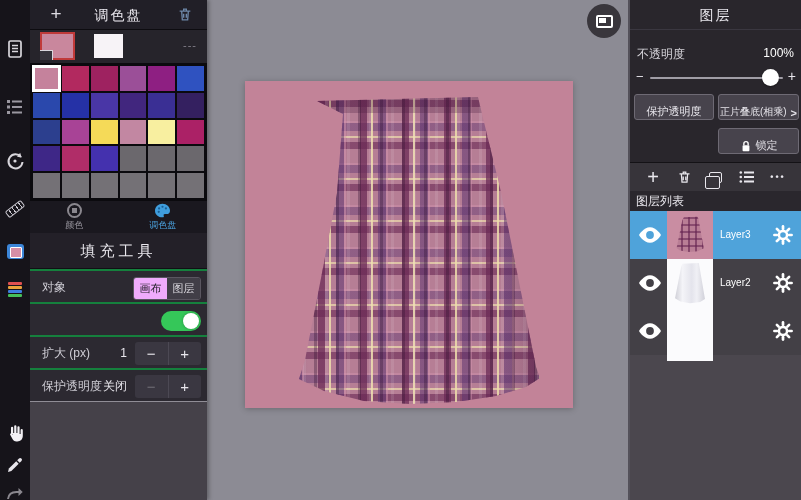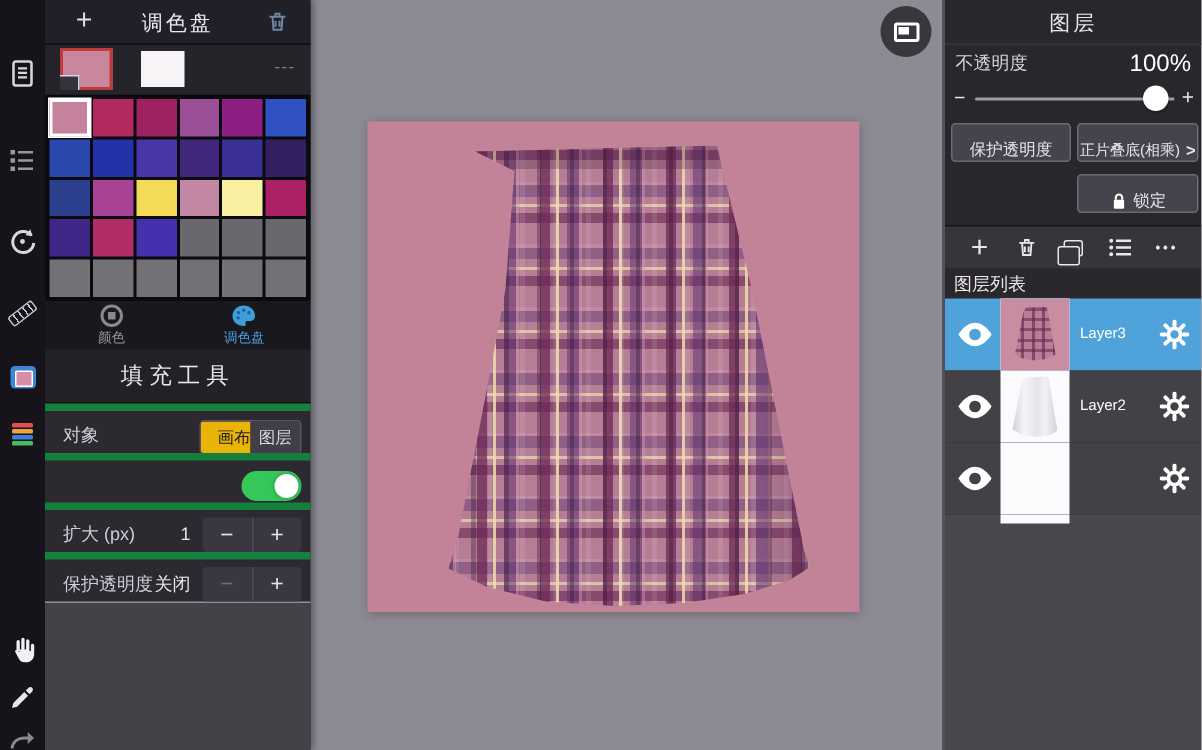--- a/index.html
+++ b/index.html
@@ -38,26 +38,26 @@
 
   .tabs { position:relative; height:32px; background:#1a181f; display:flex; }
   .tab { flex:1; display:flex; flex-direction:column; align-items:center; justify-content:center; gap:1px; }
   .tab .tlabel { font-size:9px; color:#96939c; }
   .tab.active .tlabel { color:#4aa0dc; }
   .icon-circle-sq { width:15px; height:15px; border:2px solid #8a878e; border-radius:50%; position:relative; }
   .icon-circle-sq::after { content:''; position:absolute; left:3px; top:3px; width:5px; height:5px; background:#8a878e; }
 
   .fill-header { height:36px; background:#232028; border-bottom:1px solid #110f14; color:#e9e7ed; font-size:15px; letter-spacing:4px; text-align:center; line-height:36px; }
 
-  .opt-row { position:relative; height:33px; border-top:5px solid #15803d;padding-left:17px; }
+  .opt-row { position:relative; height:33px; border-top:2px solid #15803d;padding-left:17px; }
   .opt-row:first-of-type { border-top:none; }
   .opt-label { position:absolute; left:12px; top:0; height:33px; line-height:33px; font-size:12px; color:#cfcdd5; }
   .seg { position:absolute; right:6px; top:6px; display:flex; border:1px solid #5a5660; border-radius:3px; overflow:hidden; }
   .seg button { width:33px; height:21px; font-size:11px; border:none; font-family:inherit; }
-  .seg .on  { background:#eab308; color:#1d1b22;text-align:right; }
+  .seg .on  { background:#f0abfc; color:#1d1b22; }
   .seg .off { background:#413e47; color:#d8d6dc; }
   .toggle { position:absolute; right:6px; top:7px; width:40px; height:20px; border-radius:10px; background:#35c759; }
   .toggle::after { content:''; position:absolute; right:2px; top:2px; width:16px; height:16px; border-radius:50%; background:#fff; box-shadow:0 0 3px rgba(0,0,0,.3); }
   .stepper { position:absolute; right:6px; top:5px; width:66px; height:23px; display:flex; background:#3a3741; border-radius:3px; }
   .stepper .sbtn { flex:1; text-align:center; line-height:23px; color:#e8e6ec; font-size:15px; }
   .stepper .sbtn:first-child { border-right:1px solid #4c4954; }
   .stepper .sbtn.dim { color:#706d76; }
   .opt-value { position:absolute; right:80px; top:0; height:33px; line-height:33px; font-size:12px; color:#e8e6ec; }
   .pl-bottom { height:99px; background:#454149; border-top:1px solid #908d96; }
 
@@ -74,23 +74,23 @@
       repeating-linear-gradient(0deg, rgba(0,0,0,0) 0 6px, rgba(105,40,84,.60) 6px 13px, rgba(0,0,0,0) 13px 17px, rgba(238,222,172,.70) 17px 19px, rgba(0,0,0,0) 19px 24px, rgba(88,48,110,.40) 24px 32px, rgba(214,150,178,.38) 32px 34px, rgba(0,0,0,0) 34px 42px);
     clip-path:polygon(47px 4px,208px 0px,212px 17px,231px 95px,248px 180px,266px 270px,270px 281px,256px 290px,226px 299px,186px 305px,140px 307px,94px 304px,54px 294px,29px 282px,35px 263px,52px 176px,67px 96px,73px 17px);
   }
   .pip { position:absolute; left:380px; top:4px; width:34px; height:34px; border-radius:50%; background:#39363c; border:none; display:flex; align-items:center; justify-content:center; }
   .pip-icon { position:relative; width:17px; height:13px; border:2px solid #fff; border-radius:2px; }
   .pip-icon::after { content:''; position:absolute; left:1px; top:1px; width:7px; height:5px; background:#fff; }
 
   
   .panel-right { position:absolute; left:628px; top:0; width:173px; height:500px; background:#29262c; border-left:2px solid #54515a; z-index:4; }
   .pr-title { height:30px; line-height:30px; text-align:center; color:#e9e7ed; font-size:14px; letter-spacing:2px; background:#29262c; border-bottom:1px solid #3a3740; }
-  .op-row { position:relative; height:20px; margin-top:4px; }
+  .op-row { position:relative; height:20px; margin-top:16px; }
   .op-label { position:absolute; left:7px; font-size:12px; color:#d6d4da; }
-  .op-value { position:absolute; right:7px; font-size:16px; color:#fff; }
+  .op-value { position:absolute; right:7px; font-size:12px; color:#fff; }
   .slider-row { position:relative; height:24px; }
   .sl-minus { position:absolute; left:6px; top:3px; color:#e8e6ec; font-size:13px; }
   .sl-plus  { position:absolute; right:5px; top:2px; color:#e8e6ec; font-size:14px; }
   .sl-track { position:absolute; left:20px; right:18px; top:11px; height:2px; background:#a09da6; border-radius:1px; }
   .sl-knob  { position:absolute; left:132px; top:3px; width:17px; height:17px; border-radius:50%; background:#fff; box-shadow:0 1px 2px rgba(0,0,0,.4); }
   .btn-row { position:relative; height:30px; margin-top:4px; }
   .pbtn { position:absolute; top:0; height:26px; background:#47434c; border:1px solid #6e6a74; border-radius:3px; color:#e6e4ea; font-size:11px; font-family:inherit; display:flex; align-items:flex-end; justify-content:center; gap:4px; }
   .pbtn.b1 { left:4px;  width:80px; }
   .pbtn.b2 { left:88px; width:81px; }
   .pbtn .chev { font-weight:bold; font-size:11px; }

